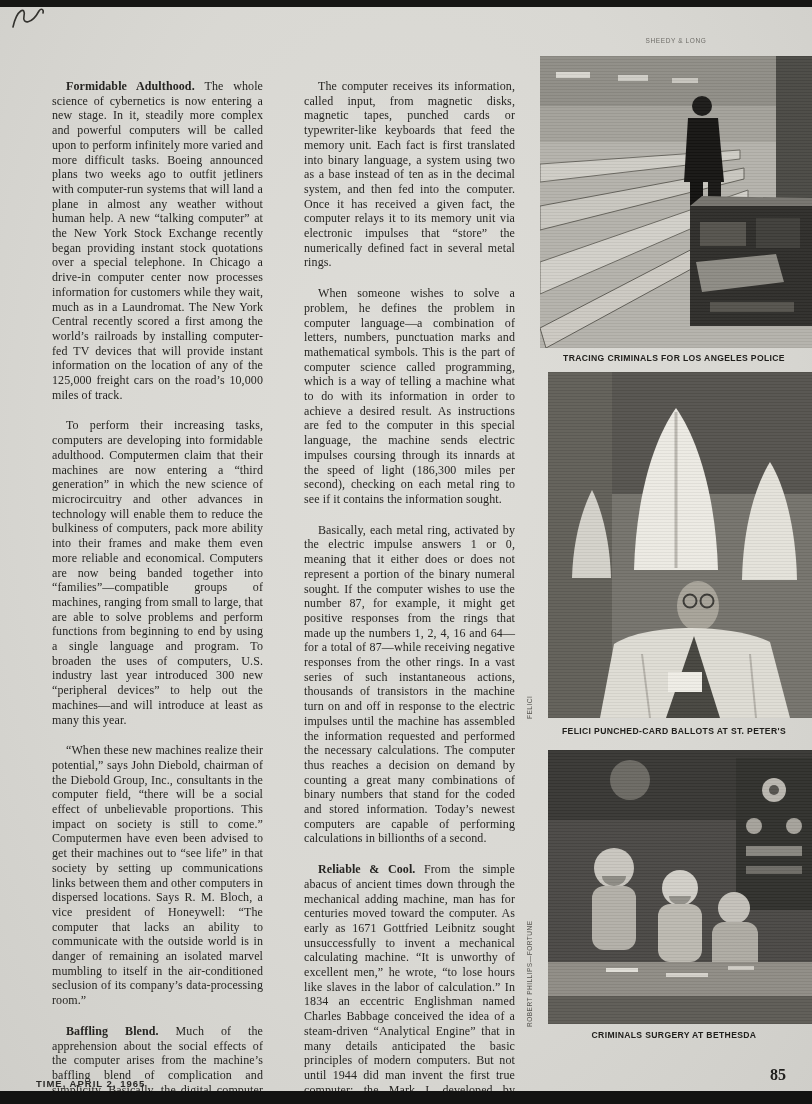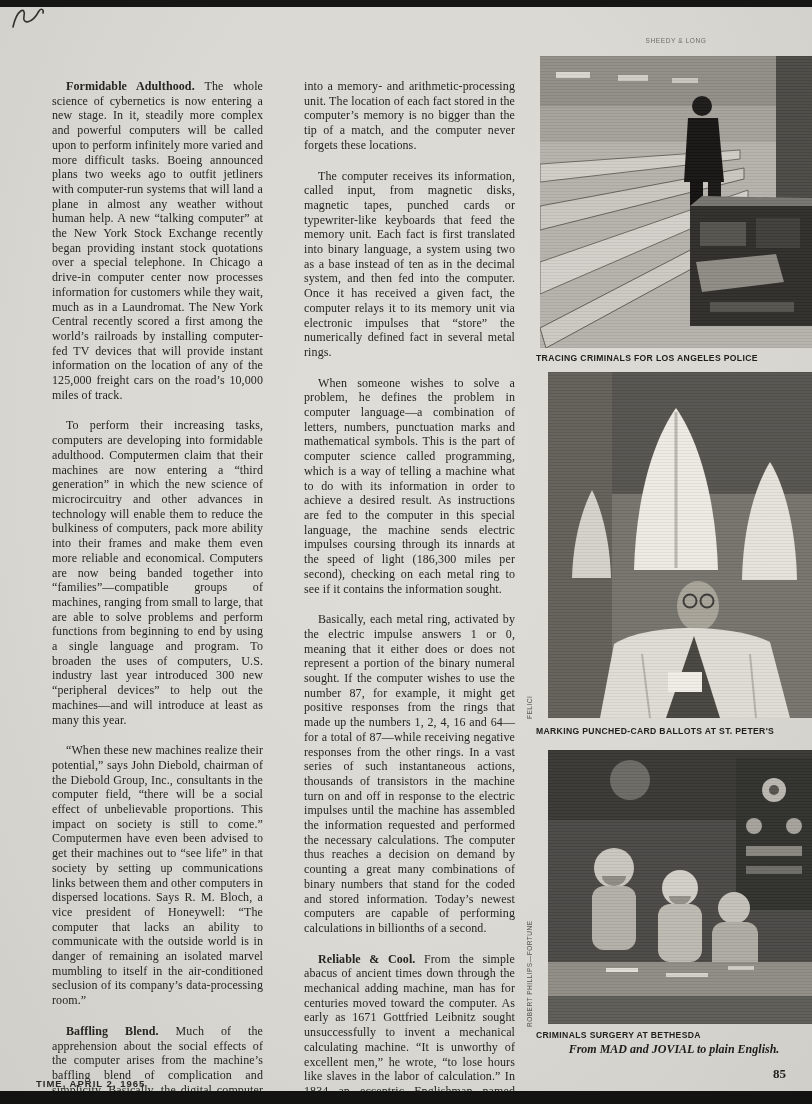--- a/index.html
+++ b/index.html
@@ -30,21 +30,21 @@
   .photo svg { display:block; }
   .photo .grain {
     position:absolute; inset:0; pointer-events:none;
     background: repeating-linear-gradient(0deg, rgba(0,0,0,.05) 0 1px, rgba(255,255,255,.03) 1px 3px);
   }
   .photo1 { left:540px; top:56px;  width:272px; height:292px; }
   .photo2 { left:548px; top:372px; width:264px; height:346px; }
   .photo3 { left:548px; top:750px; width:264px; height:274px; }
 
   .caption {
-    position:absolute; left:536px; width:276px; text-align:left;
+    position:absolute; left:536px; width:276px; text-align:center;
     font-family:"Liberation Sans", sans-serif; font-weight:bold;
     font-size:8.6px; letter-spacing:.35px; color:#21201d; white-space:nowrap;
   }
   .cap1 { top:353px; }
   .cap2 { top:726px; }
   .cap3 { top:1030px; }
   .subcaption {
     position:absolute; left:536px; top:1042px; width:276px; text-align:center;
     font-family:"Liberation Serif", serif; font-style:italic; font-weight:bold;
     font-size:12px; color:#1d1c1a;
@@ -56,21 +56,21 @@
   .vcredit {
     position:absolute; font-family:"Liberation Sans", sans-serif; font-size:6.5px;
     letter-spacing:.5px; color:#55544f; white-space:nowrap;
     transform:rotate(-90deg); transform-origin:left bottom;
   }
   .vcredit2 { left:533px; top:712px; }
   .vcredit3 { left:533px; top:1020px; }
 
   .pageno {
     position:absolute; right:26px; top:1066px;
-    font-family:"Liberation Serif", serif; font-weight:bold; font-size:13px; color:#201f1d;margin-left:8px;
+    font-family:"Liberation Serif", serif; font-weight:bold; font-size:16px; color:#201f1d;margin-left:8px;
   }
   .footer {
     position:absolute; left:36px; top:1078px;
     font-family:"Liberation Sans", sans-serif; font-weight:bold;
     font-size:9.5px; letter-spacing:1px; color:#2a2927;
   }
 </style>
 </head>
 <body>
 
@@ -84,21 +84,20 @@
 
   <div class="credit-top">SHEEDY &amp; LONG</div>
 
   <div class="col col1">
       <p><strong class="lead">Formidable Adulthood. </strong>The whole science of cybernetics is now entering a new stage. In it, steadily more complex and powerful computers will be called upon to perform infinitely more varied and more difficult tasks. Boeing announced plans two weeks ago to outfit jetliners with computer-run systems that will land a plane in almost any weather without human help. A new “talking computer” at the New York Stock Exchange recently began providing instant stock quotations over a special telephone. In Chicago a drive-in computer center now processes information for customers while they wait, much as in a Laundromat. The New York Central recently scored a first among the world’s railroads by installing computer-fed TV devices that will provide instant information on the location of any of the 125,000 freight cars on the road’s 10,000 miles of track.</p>
       <p>To perform their increasing tasks, computers are developing into formidable adulthood. Computermen claim that their machines are now entering a “third generation” in which the new science of microcircuitry and other advances in technology will enable them to reduce the bulkiness of computers, pack more ability into their frames and make them even more reliable and economical. Computers are now being banded together into “families”—compatible groups of machines, ranging from small to large, that are able to solve problems and perform functions from beginning to end by using a single language and program. To broaden the uses of computers, U.S. industry last year introduced 300 new “peripheral devices” to help out the machines—and will introduce at least as many this year.</p>
       <p>“When these new machines realize their potential,” says John Diebold, chairman of the Diebold Group, Inc., consultants in the computer field, “there will be a social effect of unbelievable proportions. This impact on society is still to come.” Computermen have even been advised to get their machines out to “see life” in that society by setting up communications links between them and other computers in dispersed locations. Says R. M. Bloch, a vice president of Honeywell: “The computer that lacks an ability to communicate with the outside world is in danger of remaining an isolated marvel mumbling to itself in the air-conditioned seclusion of its company’s data-processing room.”</p>
       <p><strong class="lead">Baffling Blend. </strong>Much of the apprehension about the social effects of the computer arises from the machine’s baffling blend of complication and simplicity. Basically, the digital computer is nothing but an electronic machine that can do arithmetic and retrieve information with incredible speed—but that very speed makes it, in its way, superhuman. Inside the computer’s refrigerator-like cabinet dwells an intricate network of thin wires, transistors, and hundreds of thousands of tiny magnetized metal rings, all strung together</p>
     </div>
   <div class="col col2">
-      <p class="cont">into a memory- and arithmetic-processing unit. The location of each fact stored in the computer’s memory is no bigger than the tip of a match, and the computer never forgets these locations.</p>
       <p>The computer receives its information, called input, from magnetic disks, magnetic tapes, punched cards or typewriter-like keyboards that feed the memory unit. Each fact is first translated into binary language, a system using two as a base instead of ten as in the decimal system, and then fed into the computer. Once it has received a given fact, the computer relays it to its memory unit via electronic impulses that “store” the numerically defined fact in several metal rings.</p>
       <p>When someone wishes to solve a problem, he defines the problem in computer language—a combination of letters, numbers, punctuation marks and mathematical symbols. This is the part of computer science called programming, which is a way of telling a machine what to do with its information in order to achieve a desired result. As instructions are fed to the computer in this special language, the machine sends electric impulses coursing through its innards at the speed of light (186,300 miles per second), checking on each metal ring to see if it contains the information sought.</p>
       <p>Basically, each metal ring, activated by the electric impulse answers 1 or 0, meaning that it either does or does not represent a portion of the binary numeral sought. If the computer wishes to use the number 87, for example, it might get positive responses from the rings that made up the numbers 1, 2, 4, 16 and 64—for a total of 87—while receiving negative responses from the other rings. In a vast series of such instantaneous actions, thousands of transistors in the machine turn on and off in response to the electric impulses until the machine has assembled the information requested and performed the necessary calculations. The computer thus reaches a decision on demand by counting a great many combinations of binary numbers that stand for the coded and stored information. Today’s newest computers are capable of performing calculations in billionths of a second.</p>
       <p><strong class="lead">Reliable &amp; Cool. </strong>From the simple abacus of ancient times down through the mechanical adding machine, man has for centuries moved toward the computer. As early as 1671 Gottfried Leibnitz sought unsuccessfully to invent a mechanical calculating machine. “It is unworthy of excellent men,” he wrote, “to lose hours like slaves in the labor of calculation.” In 1834 an eccentric Englishman named Charles Babbage conceived the idea of a steam-driven “Analytical Engine” that in many details anticipated the basic principles of modern computers. But not until 1944 did man invent the first true computer: the Mark I, developed by Harvard Professor Howard Aiken and used to compute</p>
     </div>
 
   <figure class="photo photo1" style="margin:0">
     <svg width="272" height="292" viewBox="0 0 272 292">
       <rect width="272" height="292" fill="#b4b2ab"></rect>
       <rect width="272" height="50" fill="#8f8d86"></rect>
@@ -139,21 +138,21 @@
       <circle cx="142" cy="229" r="6.5" fill="none" stroke="#3b3a36" stroke-width="2"></circle>
       <circle cx="159" cy="229" r="6.5" fill="none" stroke="#3b3a36" stroke-width="2"></circle>
       <path d="M52 346 L66 272 C100 250 186 252 222 270 L242 346 Z" fill="#dedcd4"></path>
       <path d="M146 264 L172 346 L118 346 Z" fill="#46453f"></path>
       <path d="M94 282 L102 346 M202 282 L208 346" stroke="#b5b2aa" stroke-width="2" fill="none"></path>
       <rect x="120" y="300" width="34" height="20" fill="#efede6"></rect>
     </svg>
     <div class="grain"></div>
   </figure>
   <div class="vcredit vcredit2">FELICI</div>
-  <div class="caption cap2">MARKING PUNCHED-CARD BALLOTS AT ST. PETER'S</div>
+  <div class="caption cap2">FELICI PUNCHED-CARD BALLOTS AT ST. PETER'S</div>
 
   <figure class="photo photo3" style="margin:0">
     <svg width="264" height="274" viewBox="0 0 264 274">
       <rect width="264" height="274" fill="#4a4845"></rect>
       <rect width="264" height="70" fill="#383734"></rect>
       <circle cx="82" cy="30" r="20" fill="#6b6963"></circle>
       <rect x="188" y="8" width="76" height="152" fill="#30302c"></rect>
       <circle cx="226" cy="40" r="12" fill="#bab7b0"></circle>
       <circle cx="226" cy="40" r="5" fill="#55534e"></circle>
       <circle cx="206" cy="76" r="8" fill="#a5a29b"></circle>
@@ -171,19 +170,18 @@
       <rect x="0" y="212" width="264" height="34" fill="#8f8c85"></rect>
       <rect x="0" y="246" width="264" height="28" fill="#5d5b55"></rect>
       <rect x="58" y="218" width="32" height="4" fill="#e0ded7"></rect>
       <rect x="118" y="223" width="42" height="4" fill="#d5d2cb"></rect>
       <rect x="180" y="216" width="26" height="4" fill="#cfccc5"></rect>
     </svg>
     <div class="grain"></div>
   </figure>
   <div class="vcredit vcredit3">ROBERT PHILLIPS—FORTUNE</div>
   <div class="caption cap3">CRIMINALS SURGERY AT BETHESDA</div>
-  <div class="subcaption">From MAD and JOVIAL to plain English.</div>
 
   <div class="pageno">85</div>
   <div class="footer">TIME, APRIL 2, 1965</div>
 
   <div class="scan-bottom"></div>
 </div>
 
 </body></html>

